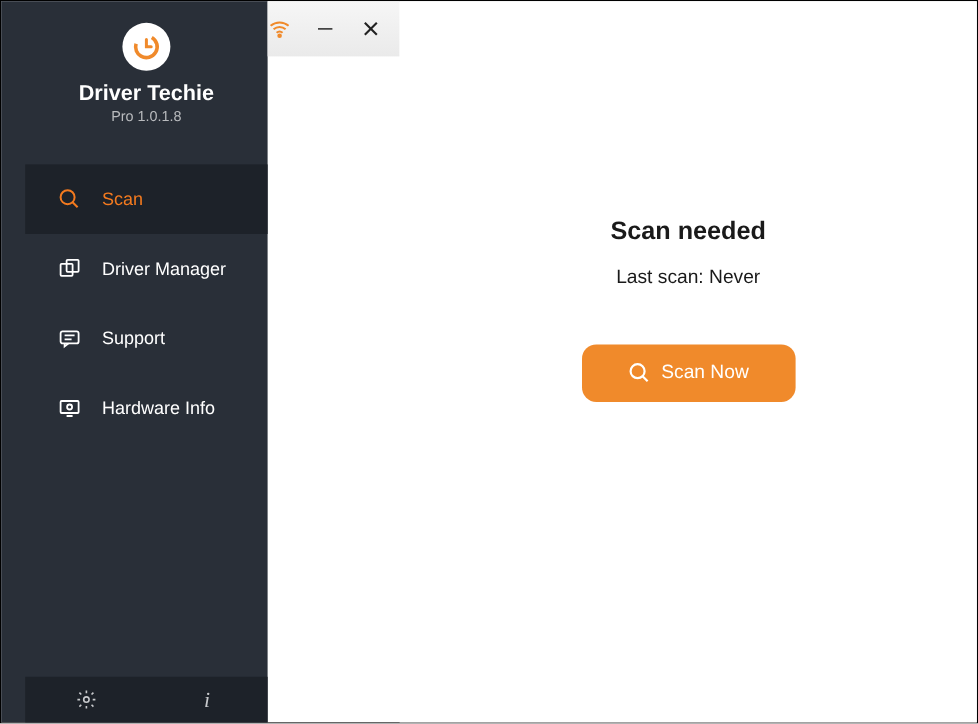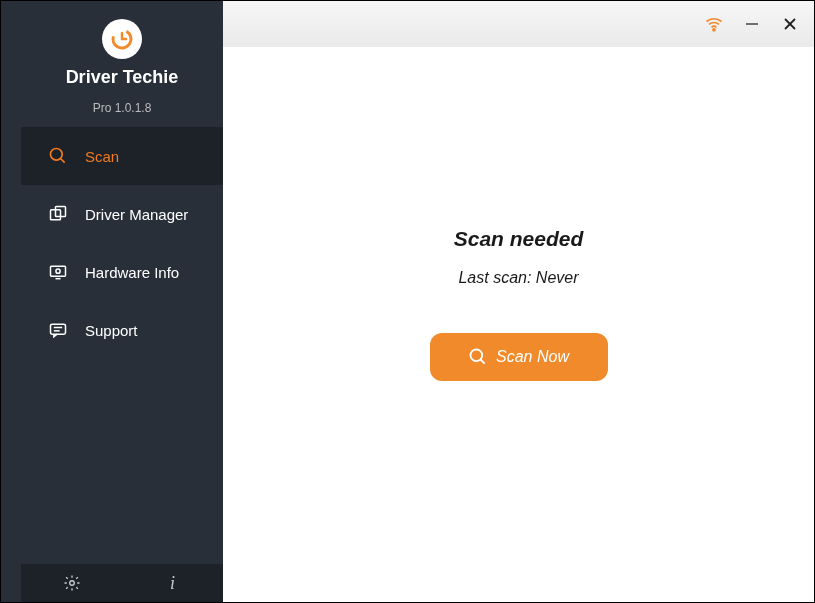--- a/index.html
+++ b/index.html
@@ -5,33 +5,33 @@
     * { margin: 0; padding: 0; box-sizing: border-box; }
     body { font-family: "Segoe UI", Arial, sans-serif; width: 815px; height: 603px; overflow: hidden; background: #fff; }
 
     .app { display: flex; width: 100%; height: 100%; border: 1px solid #000; }
 
     
     .sidebar { width: 222px; height: 100%; background: #292f38; display: flex; flex-direction: column; color: #a6a8ab; padding-left: 20px; }
     .brand { display: flex; flex-direction: column; align-items: center; padding: 18px 0 10px 0; }
     .logo-circle { width: 40px; height: 40px; border-radius: 50%; background: #fff; display: flex; align-items: center; justify-content: center; margin-bottom: 8px; }
     .app-title { color: #fff; font-size: 18px; font-weight: 700; }
-    .app-version { color: #b9bbbe; font-size: 12px; margin-top: 13px; }
+    .app-version { color: #b9bbbe; font-size: 12px; margin-top: 2px; }
 
-    .nav { margin-top: 2px; flex: 1; }
+    .nav { margin-top: 23px; flex: 1; }
     .nav-item { display: flex; align-items: center; height: 58px; padding: 0 24px; cursor: pointer; font-size: 15px; color: #ffffff; }
     .nav-item .icon { width: 26px; display: flex; justify-content: center; margin-right: 14px; }
     .nav-item.active { background: #1d2229; color: #f37a1f; }
     .nav-item.support { color: #fff; }
 
     .sidebar-footer { height: 38px; background: #1d2229; display: flex; }
     .footer-btn { flex: 1; display: flex; align-items: center; justify-content: center; color: #c7c9cc; cursor: pointer; }
 
     
-    .main { flex: 1; display: flex; flex-direction: column; height: 100%; font-style: italic; }
+    .main { flex: 1; display: flex; flex-direction: row; height: 100%; }
 
     .titlebar { height: 46px; background: linear-gradient(#f6f6f6, #eaeaea); display: flex; align-items: center; justify-content: flex-end; padding-right: 14px; gap: 18px; }
     .tb-btn { width: 20px; height: 20px; display: flex; align-items: center; justify-content: center; cursor: pointer; color: #333; }
 
     .content { flex: 1; background: #fff; display: flex; flex-direction: column; align-items: center; padding-top: 180px; }
     .heading { font-size: 21px; font-weight: 700; color: #1a1a1a; }
     .subtext { margin-top: 18px; font-size: 16px; color: #1a1a1a; text-align: right; }
 
     .scan-btn { margin-top: 46px; width: 178px; height: 48px; background: #f08a2b; border-radius: 12px; color: #fff; font-size: 16px; font-weight: 500; display: flex; align-items: center; justify-content: center; gap: 8px; cursor: pointer; }
   </style>
@@ -68,41 +68,41 @@
       <div class="nav-item">
         <span class="icon">
           <svg width="20" height="20" viewBox="0 0 24 24" fill="none" stroke="currentColor" stroke-width="1.8">
             <rect x="3" y="7" width="12" height="12" rx="1"></rect>
             <rect x="9" y="3" width="12" height="12" rx="1"></rect>
           </svg>
         </span>
         <span>Driver Manager</span>
       </div>
 
-      <div class="nav-item">
-        <span class="icon">
-          <svg width="20" height="20" viewBox="0 0 24 24" fill="none" stroke="currentColor" stroke-width="1.8">
-            <rect x="3" y="5" width="18" height="12" rx="1"></rect>
-            <circle cx="12" cy="11" r="2.5"></circle>
-            <line x1="9" y1="20" x2="15" y2="20"></line>
-          </svg>
-        </span>
-        <span>Hardware Info</span>
-      </div>
-
       <div class="nav-item support">
         <span class="icon">
           <svg width="20" height="20" viewBox="0 0 24 24" fill="none" stroke="currentColor" stroke-width="1.8">
             <rect x="3" y="5" width="18" height="12" rx="2"></rect>
             <path d="M7 17 L7 20 L11 17"></path>
             <line x1="7" y1="9" x2="17" y2="9"></line>
               <line x1="7" y1="13" x2="14" y2="13"></line>
           </svg>
         </span>
         <span>Support</span>
+      </div>
+
+      <div class="nav-item">
+        <span class="icon">
+          <svg width="20" height="20" viewBox="0 0 24 24" fill="none" stroke="currentColor" stroke-width="1.8">
+            <rect x="3" y="5" width="18" height="12" rx="1"></rect>
+            <circle cx="12" cy="11" r="2.5"></circle>
+            <line x1="9" y1="20" x2="15" y2="20"></line>
+          </svg>
+        </span>
+        <span>Hardware Info</span>
       </div>
 
     </div>
 
     <div class="sidebar-footer">
       <div class="footer-btn">
         <svg width="18" height="18" viewBox="0 0 24 24" fill="none" stroke="currentColor" stroke-width="1.8">
           <circle cx="12" cy="12" r="3"></circle>
           <path d="M12 2v3M12 19v3M4.2 4.2l2.1 2.1M17.7 17.7l2.1 2.1M2 12h3M19 12h3M4.2 19.8l2.1-2.1M17.7 6.3l2.1-2.1"></path>
         </svg>

